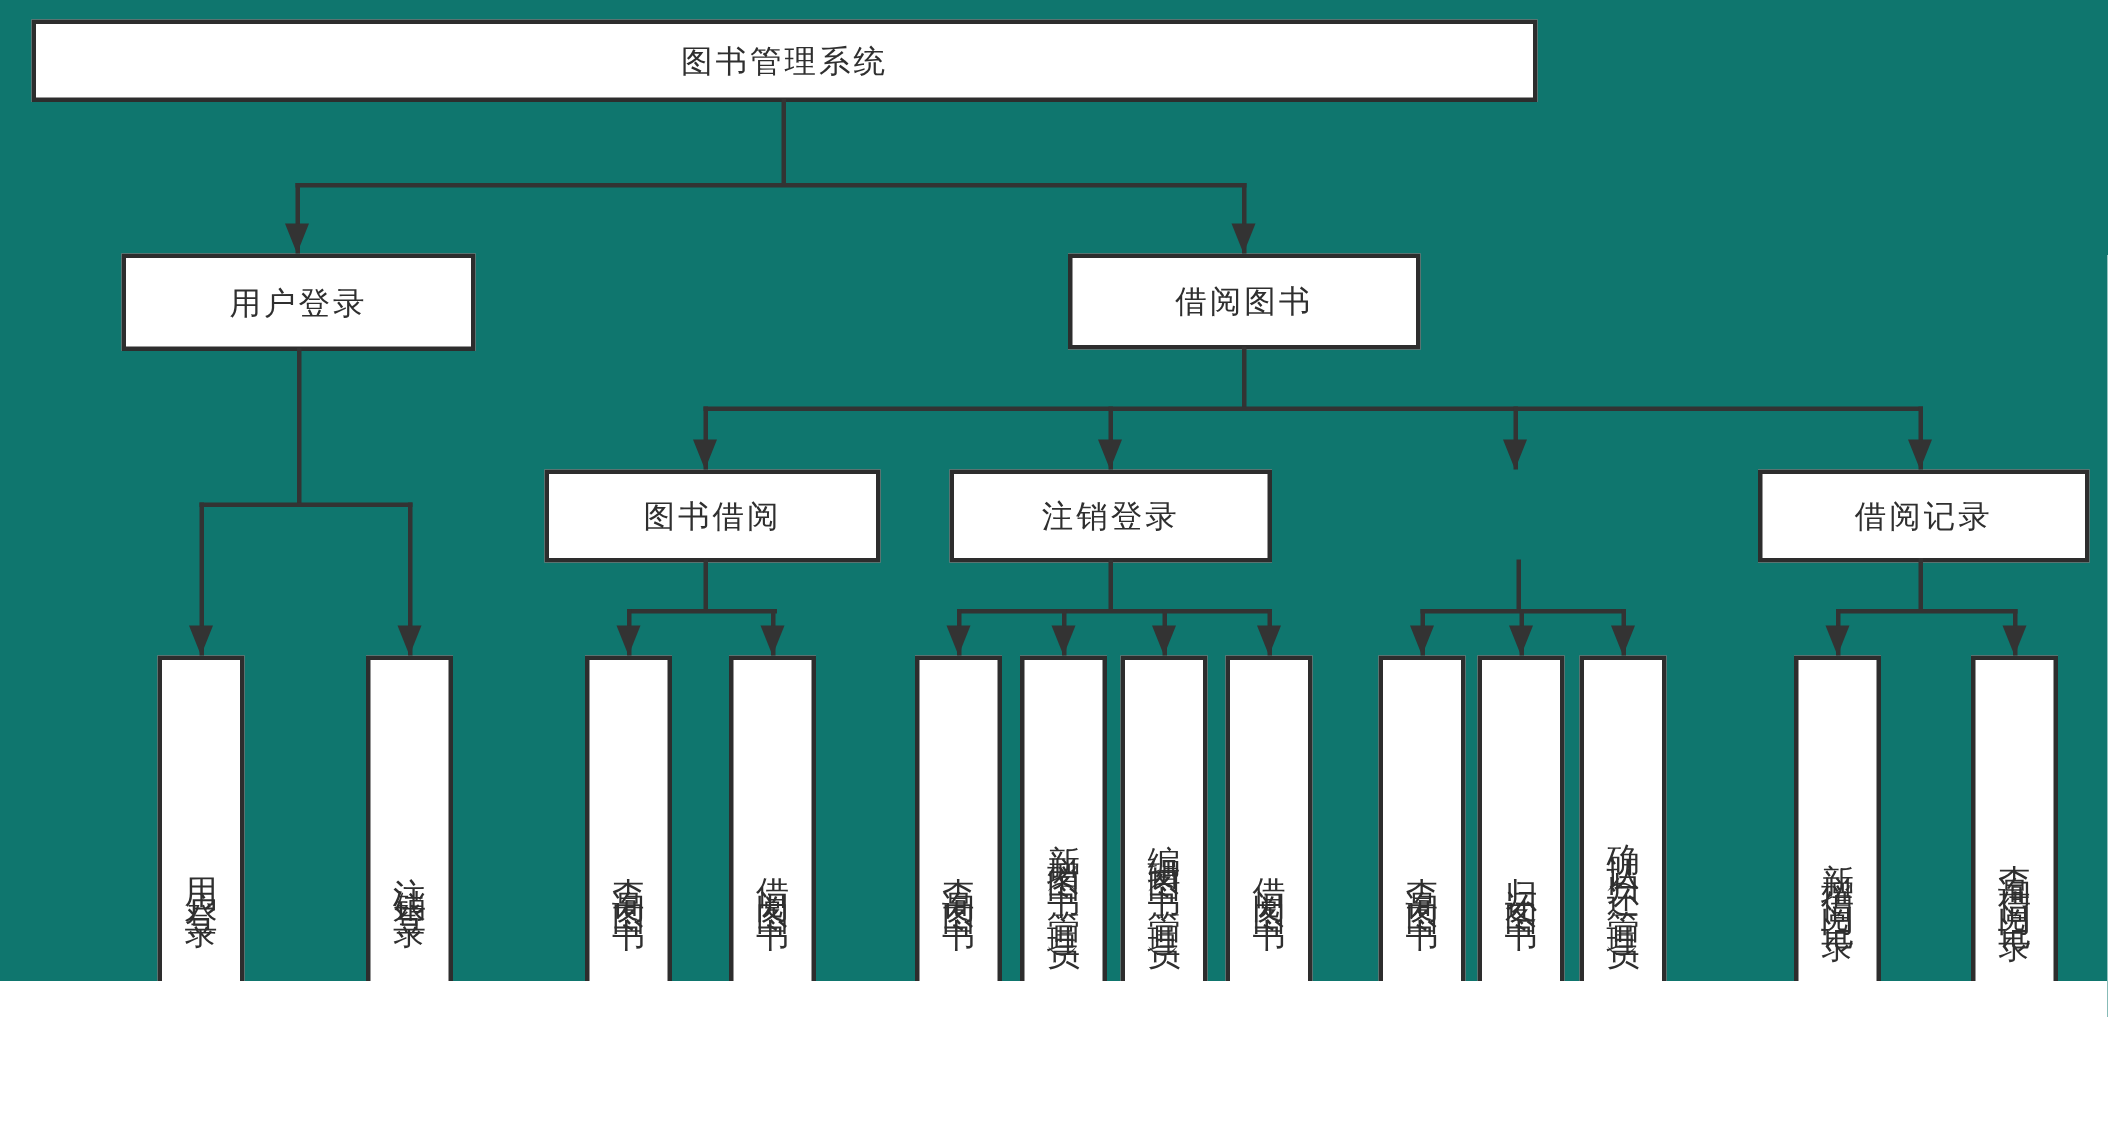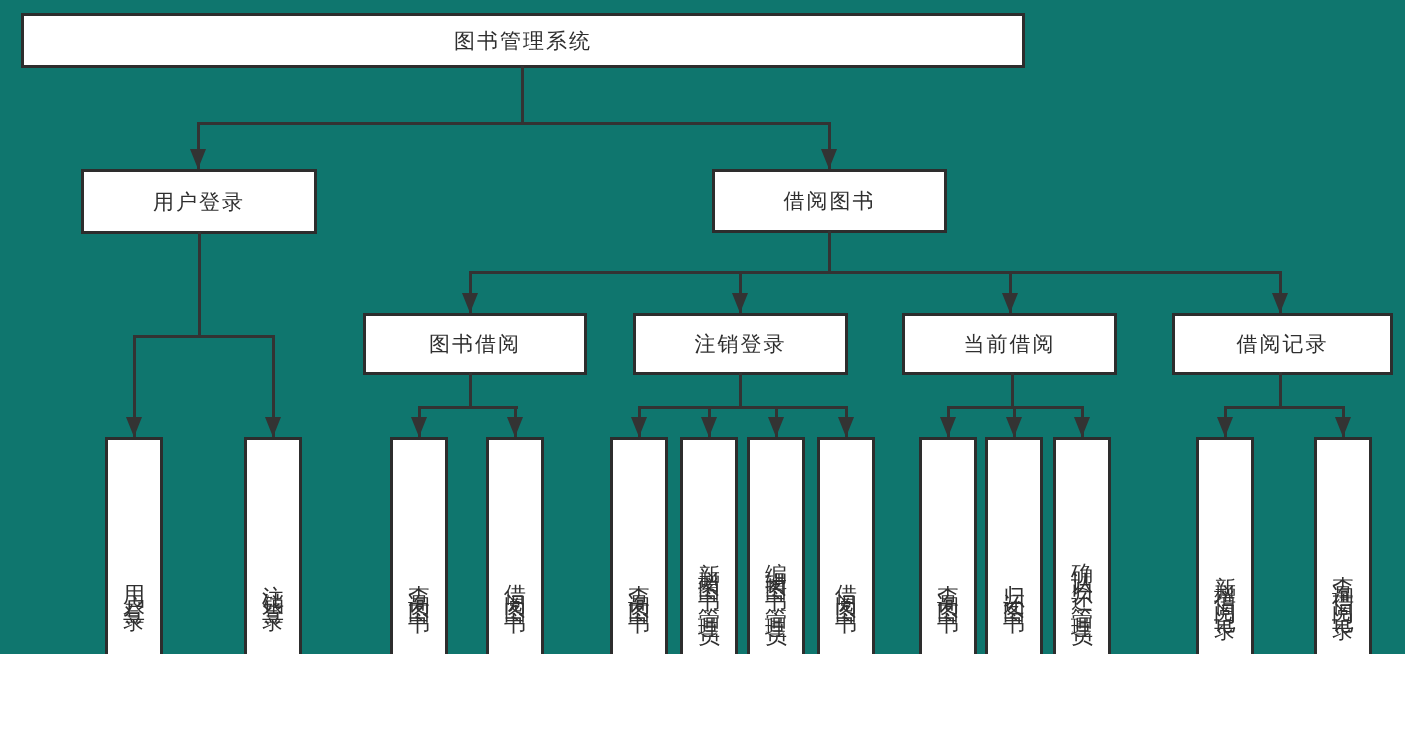--- a/index.html
+++ b/index.html
@@ -42,23 +42,20 @@
   </div>
   <div class="box h" style="left:712px;top:169px;width:235px;height:64px">
     <span class="lbl">借阅图书</span>
   </div>
 
   <div class="box h" style="left:363px;top:313px;width:224px;height:62px">
     <span class="lbl">图书借阅</span>
   </div>
   <div class="box h" style="left:633px;top:313px;width:215px;height:62px">
     <span class="lbl">注销登录</span>
-  </div>
-  <div class="box h" style="left:902px;top:313px;width:215px;height:62px">
-    <span class="lbl">当前借阅</span>
   </div>
   <div class="box h" style="left:1172px;top:313px;width:221px;height:62px">
     <span class="lbl">借阅记录</span>
   </div>
 
   <div class="box v" style="left:105px;top:437px;width:58px;height:296px">
     <span class="lbl">用户登录</span>
   </div>
   <div class="box v" style="left:244px;top:437px;width:58px;height:296px">
     <span class="lbl">注销登录</span>

